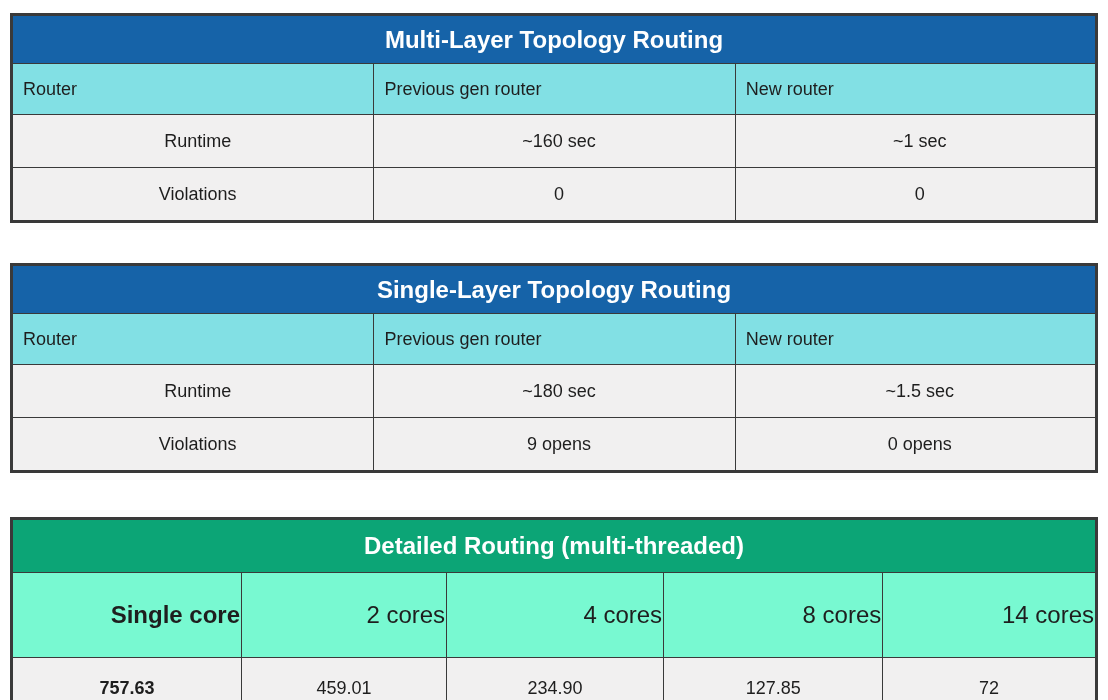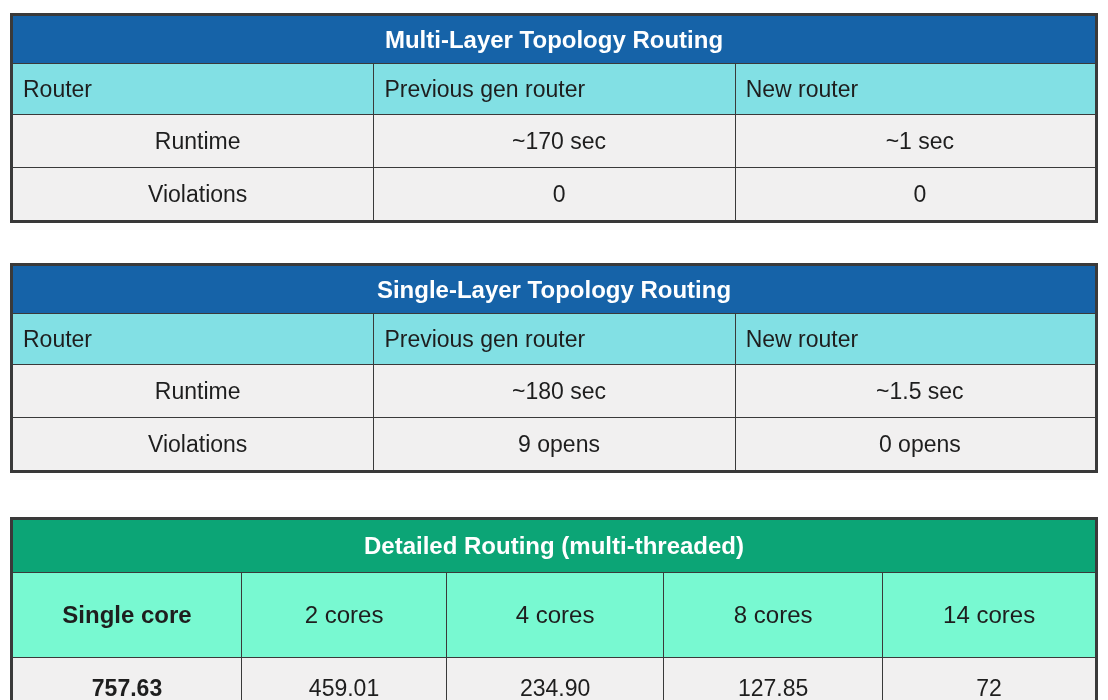--- a/index.html
+++ b/index.html
@@ -20,21 +20,21 @@
   }
   table.tbl {
     border-collapse: collapse;
     table-layout: fixed;
     width: 1088px;
     border: 3px solid var(--border, #3a3a3a);
   }
   table.tbl td {
     border: 1.5px solid var(--border, #3a3a3a);
     color: var(--cell-text, #1e1e1e);
-    font-size: 23px;
+    font-size: 18px;
     overflow: hidden;
     white-space: nowrap;
   }
   .title-cell {
     background: var(--blue-header);
     color: var(--title-text, #ffffff) !important;
     font-weight: bold;
     text-align: center;
     font-size: 24px !important;
     height: 45px;
@@ -49,21 +49,21 @@
   }
   .t12 .data td {
     background: var(--row-bg);
     height: 50px;
     text-align: center;
     padding-left: 10px;
   }
   .t3 .sub td {
     background: var(--mint-subheader);
     height: 82px;
-    text-align: center;
+    text-align: right;
     font-size: 24px;
   }
   .t3 .data td {
     background: var(--row-bg);
     height: 59px;
     text-align: center;
   }
   .bold { font-weight: bold; }
   .tbl-1 { margin-bottom: 40px; }
   .tbl-2 { margin-bottom: 44px; }
@@ -83,21 +83,21 @@
       <tr>
         <td colspan="3" class="title-cell">Multi-Layer Topology Routing</td>
       </tr>
       <tr class="sub">
         <td>Router</td>
         <td>Previous gen router</td>
         <td>New router</td>
       </tr>
       <tr class="data">
         <td>Runtime</td>
-        <td>~170 sec</td>
+        <td>~160 sec</td>
         <td>~1 sec</td>
       </tr>
       <tr class="data">
         <td>Violations</td>
         <td>0</td>
         <td>0</td>
       </tr>
     </tbody>
   </table>
 

